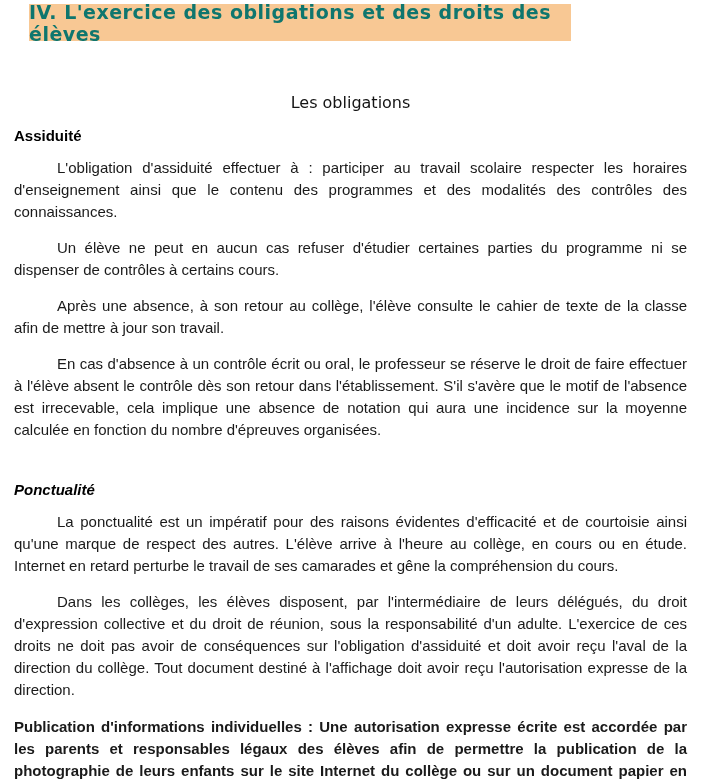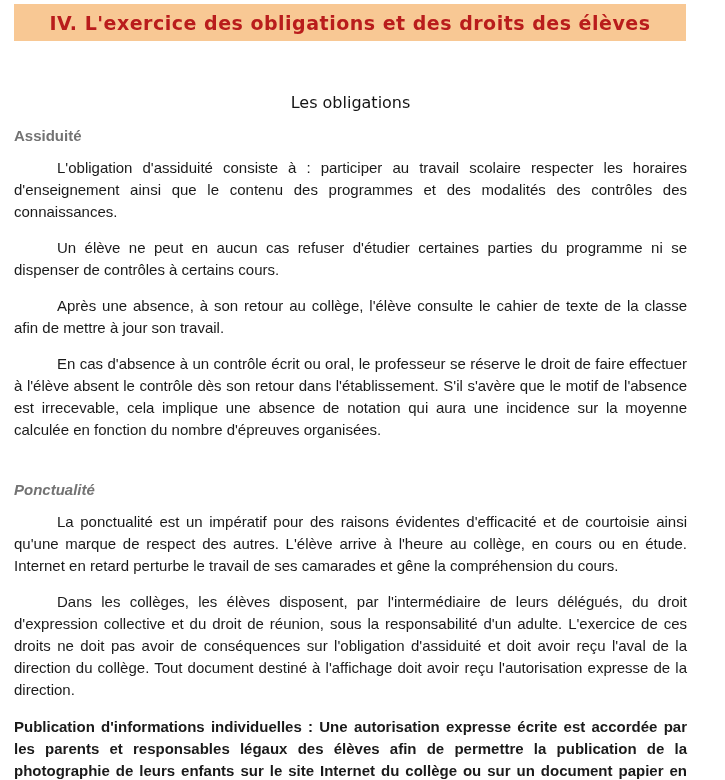--- a/index.html
+++ b/index.html
@@ -11,52 +11,52 @@
     color: #1a1a1a;
     overflow: hidden;
   }
   .page {
     position: relative;
     width: 725px;
     height: 780px;
   }
   .title-banner {
     position: absolute;
-    left: 14px;
+    left: 29px;
     top: 4px;
-    width: 672px;
+    width: 542px;
     height: 37px;
     background: #f8c894;
     display: flex;
     align-items: center;
     justify-content: center;
     font-family: "DejaVu Sans", sans-serif;
     font-weight: bold;
     font-size: 19px;
     letter-spacing: 0.5px;
-    color: #b91c1c;
+    color: #0f766e;
   }
   .content {
     position: absolute;
     left: 0;
     top: 41px;
     width: 725px;
     padding: 0 38px 0 14px;
   }
   .center-heading {
     text-align: center;
     font-family: "DejaVu Sans", sans-serif;
     font-weight: normal;
     font-size: 16px;
     color: #141414;
   }
   .heading-obligations { margin-top: 52px; }
   .heading-droits { margin-top: 16px; }
   .red-heading {
-    color: #737373;
+    color: #000000;
     font-weight: bold;
     font-size: 15px;
     margin-top: 15px;
   }
   .red-heading.ponctualite { margin-top: 40px; font-style: italic; }
   p.body-par {
     font-size: 15px;
     line-height: 22px;
     text-align: justify;
     text-indent: 43px;
@@ -79,21 +79,21 @@
   <div class="title-banner">
     <span>IV. L'exercice des obligations et des droits des élèves</span>
   </div>
 
   <div class="content">
 
     <div class="center-heading heading-obligations">Les obligations</div>
 
     <div class="red-heading">Assiduité</div>
 
-    <p class="body-par first-after-heading">L'obligation d'assiduité consiste à : participer au travail scolaire respecter les horaires d'enseignement ainsi que le contenu des programmes et des modalités des contrôles des connaissances.</p>
+    <p class="body-par first-after-heading">L'obligation d'assiduité effectuer à : participer au travail scolaire respecter les horaires d'enseignement ainsi que le contenu des programmes et des modalités des contrôles des connaissances.</p>
 
     <p class="body-par">Un élève ne peut en aucun cas refuser d'étudier certaines parties du programme ni se dispenser de contrôles à certains cours.</p>
 
     <p class="body-par">Après une absence, à son retour au collège, l'élève consulte le cahier de texte de la classe afin de mettre à jour son travail.</p>
 
     <p class="body-par">En cas d'absence à un contrôle écrit ou oral, le professeur se réserve le droit de faire effectuer à l'élève absent le contrôle dès son retour dans l'établissement. S'il s'avère que le motif de l'absence est irrecevable, cela implique une absence de notation qui aura une incidence sur la moyenne calculée en fonction du nombre d'épreuves organisées.</p>
 
     <div class="red-heading ponctualite">Ponctualité</div>
 
     <p class="body-par first-after-heading">La ponctualité est un impératif pour des raisons évidentes d'efficacité et de courtoisie ainsi qu'une marque de respect des autres. L'élève arrive à l'heure au collège, en cours ou en étude. Internet en retard perturbe le travail de ses camarades et gêne la compréhension du cours.</p>

